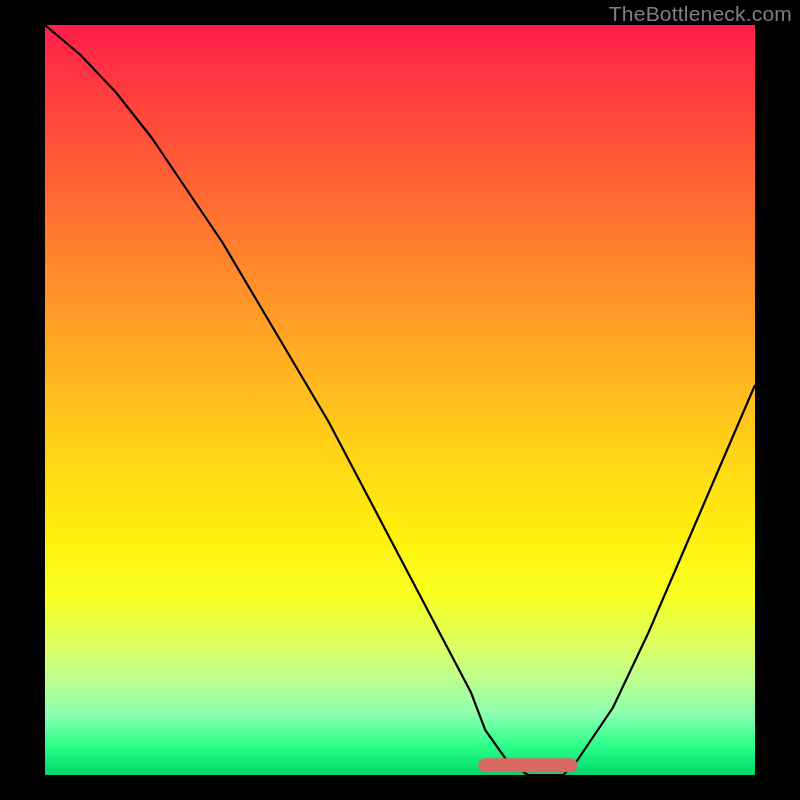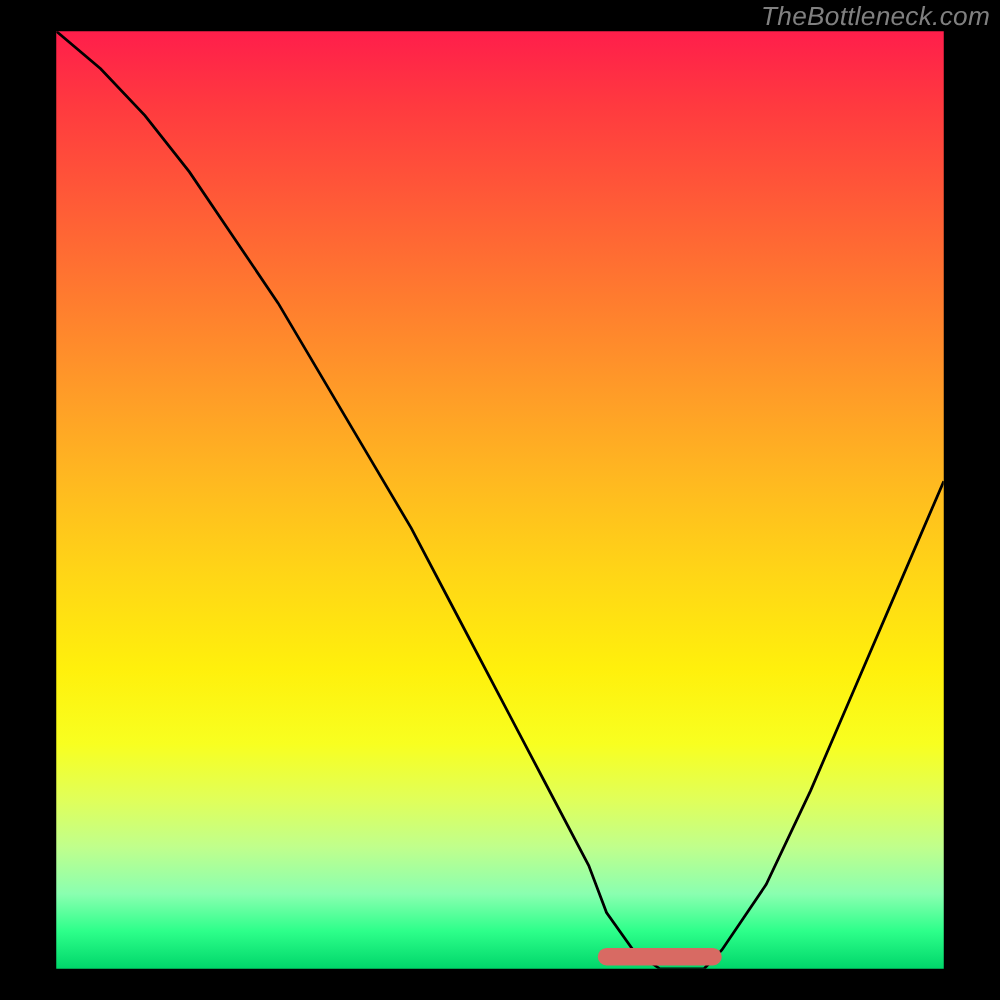--- a/index.html
+++ b/index.html
@@ -9,21 +9,20 @@
     height: 800px;
     background: #000;
     overflow: hidden;
     font-family: Arial, Helvetica, sans-serif;
   }
   .frame {
     position: relative;
     width: 800px;
     height: 628px;
     background: #000;
-    font-style: italic;
   }
   .plot-area {
     position: absolute;
     left: 45px;
     top: 25px;
     width: 710px;
     height: 750px;
     
     background: linear-gradient(
       to bottom,

